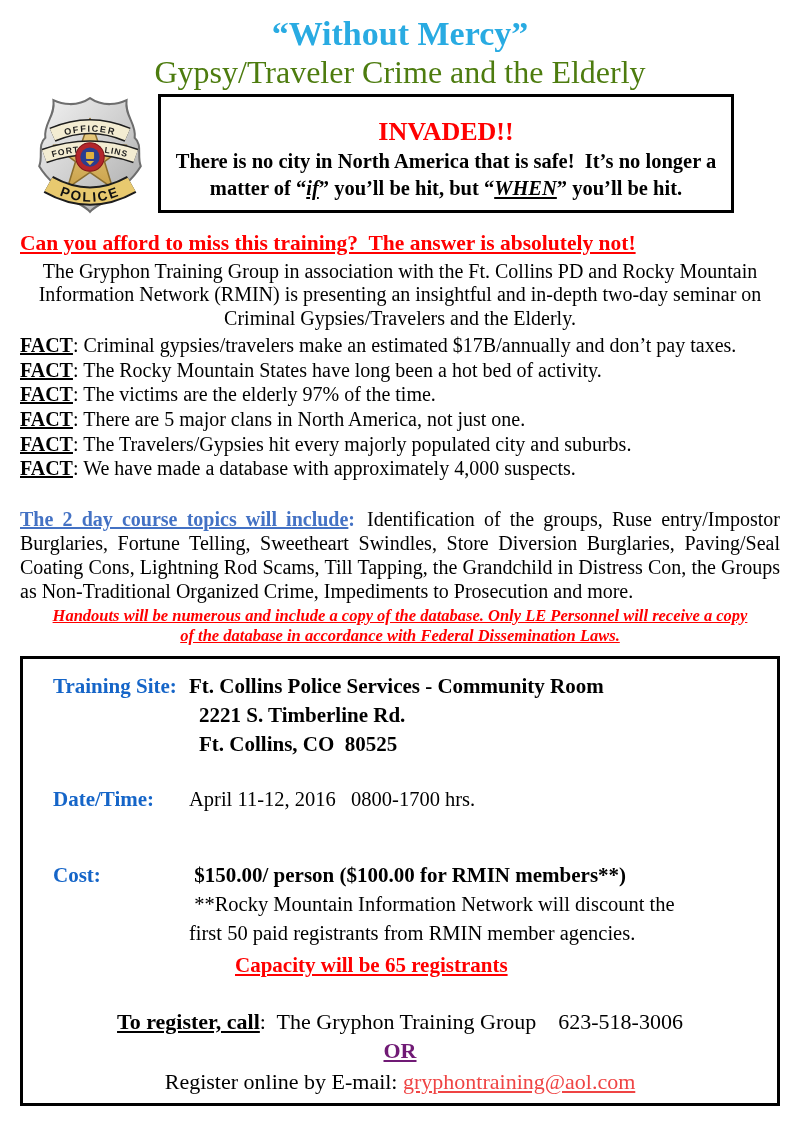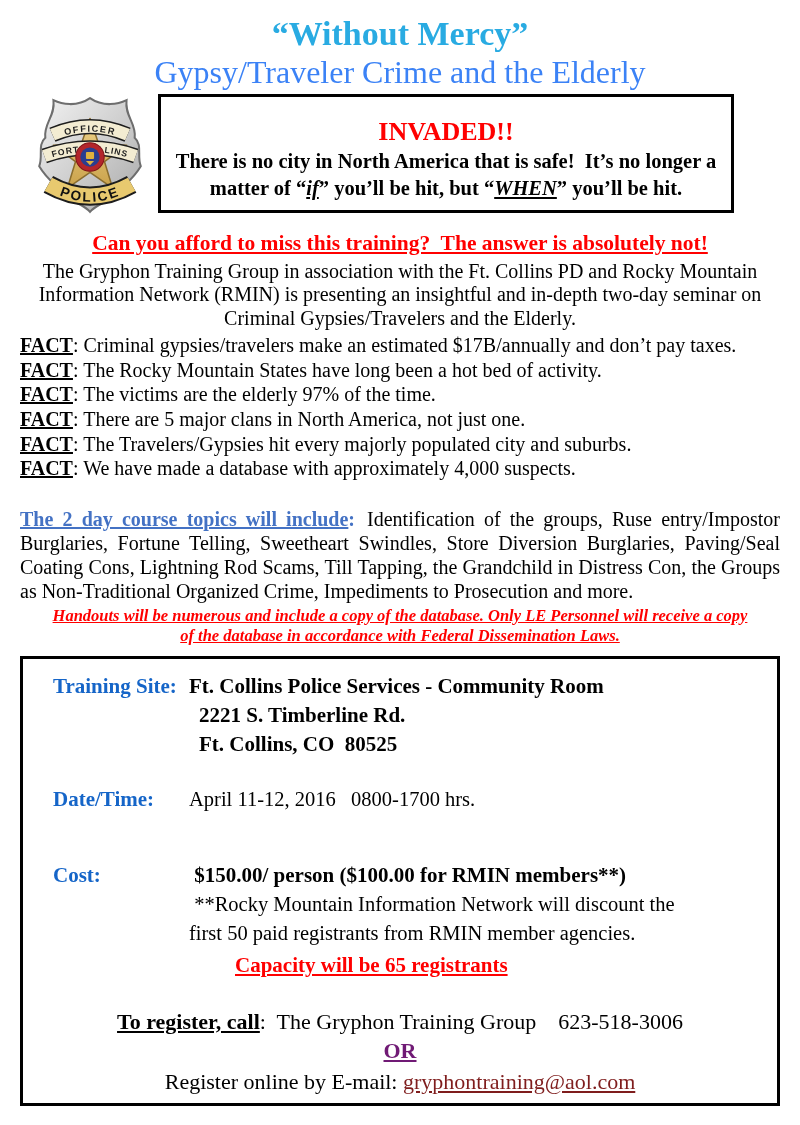--- a/index.html
+++ b/index.html
@@ -10,35 +10,35 @@
     overflow:hidden;position:relative;border-radius:6px;
   }
   .pre{white-space:pre-wrap;}
   
   .title{
     margin:2px 0 0;text-align:center;font-size:34px;font-weight:bold;
     color:#29ABE2;line-height:1.15;
   }
   .subtitle{
     margin:2px 0 0;text-align:center;font-size:32px;font-weight:normal;
-    color:#3b82f6;line-height:1.1;
+    color:#4d7c0f;line-height:1.1;
   }
   
   .hero{position:relative;height:122px;margin-top:4px;}
   .badge-svg{position:absolute;left:4px;top:0;width:132px;height:122px;}
   .invaded-box{
     margin-left:138px;margin-right:46px;border:3px solid #000;
     text-align:center;padding:19px 10px 9px;background:#fff;
   }
   .invaded-title{color:#FF0000;font-size:26px;font-weight:bold;line-height:1.2;}
   .invaded-text{font-size:20.5px;font-weight:bold;line-height:1.28;margin-top:1px;}
   .iu{font-style:italic;text-decoration:underline;}
   
   .red-heading{
-    margin-top:15px;text-align:center;color:#FF0000;font-size:21.5px;
+    margin-top:15px;text-align:left;color:#FF0000;font-size:21.5px;
     font-weight:bold;text-decoration:underline;line-height:1.2;
   }
   .intro-par{margin:3px 0 0;text-align:center;font-size:20px;line-height:1.17;}
   
   .facts{margin-top:3px;}
   .fact{font-size:20px;line-height:1.13;padding:1px 0;}
   .fact-label{font-weight:bold;text-decoration:underline;}
   
   .topics{margin:26px 0 0;text-align:justify;font-size:20px;line-height:1.21;}
   .topics-head{color:#4472C4;font-weight:bold;text-decoration:underline;}
@@ -71,21 +71,21 @@
   }
   
   .register{text-align:center;margin-top:28px;}
   .reg-line{font-size:22px;line-height:1.25;}
   .reg-label{font-weight:bold;text-decoration:underline;}
   .or-line{
     color:#701a75;font-weight:bold;text-decoration:underline;
     font-size:22px;line-height:1.25;margin-top:2px;
   }
   .email-line{font-size:22px;line-height:1.25;margin-top:3px;}
-  .email-link{color:#7f1d1d;text-decoration:underline;cursor:pointer;}
+  .email-link{color:#ef4444;text-decoration:underline;cursor:pointer;}
 </style>
 </head>
 <body>
 
 <div class="page">
 
   <h1 class="title">“Without Mercy”</h1>
   <h2 class="subtitle">Gypsy/Traveler Crime and the Elderly</h2>
 
   <div class="hero">

